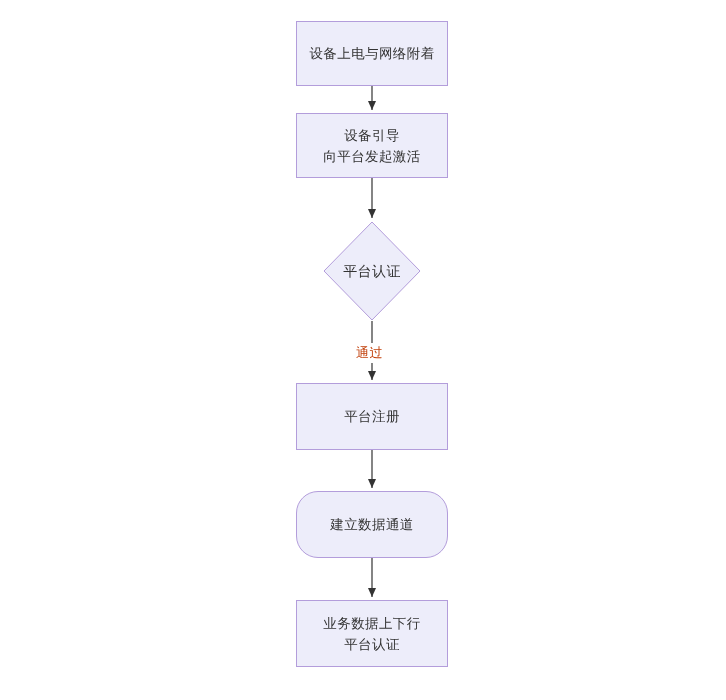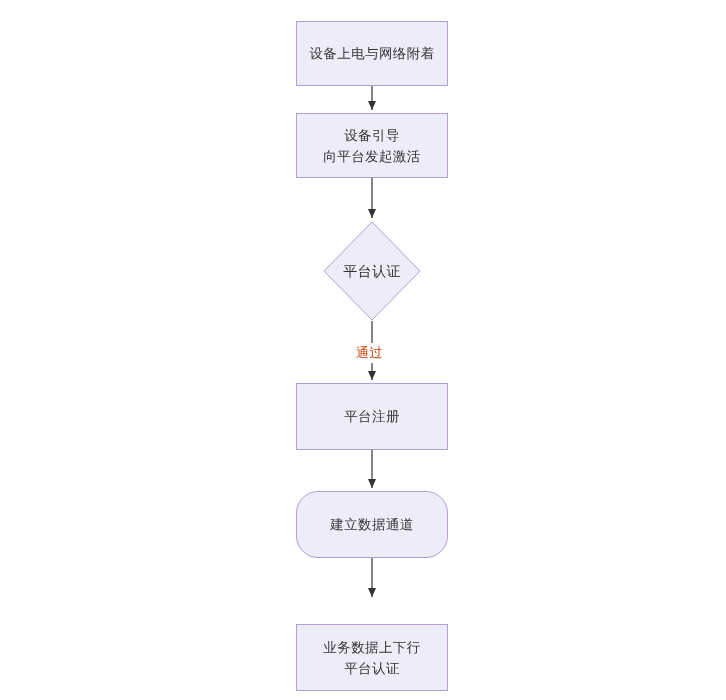--- a/index.html
+++ b/index.html
@@ -123,18 +123,18 @@
   <div class="edge-label" style="left:353px; top:343px;">通过</div>
 
   <div class="node" style="left:296px; top:383px; width:152px; height:67px;text-align:right;">
     <span class="line">平台注册</span>
   </div>
 
   <div class="node" style="left:296px; top:491px; width:152px; height:67px;border-radius:22px;">
     <span class="line">建立数据通道</span>
   </div>
 
-  <div class="node" style="left:296px; top:600px; width:152px; height:67px;margin-top:24px;">
+  <div class="node" style="left:296px; top:600px; width:152px; height:67px;">
     <span class="line">业务数据上下行</span>
     <span class="line">平台认证</span>
   </div>
 
 </div>
 
 </body></html>

